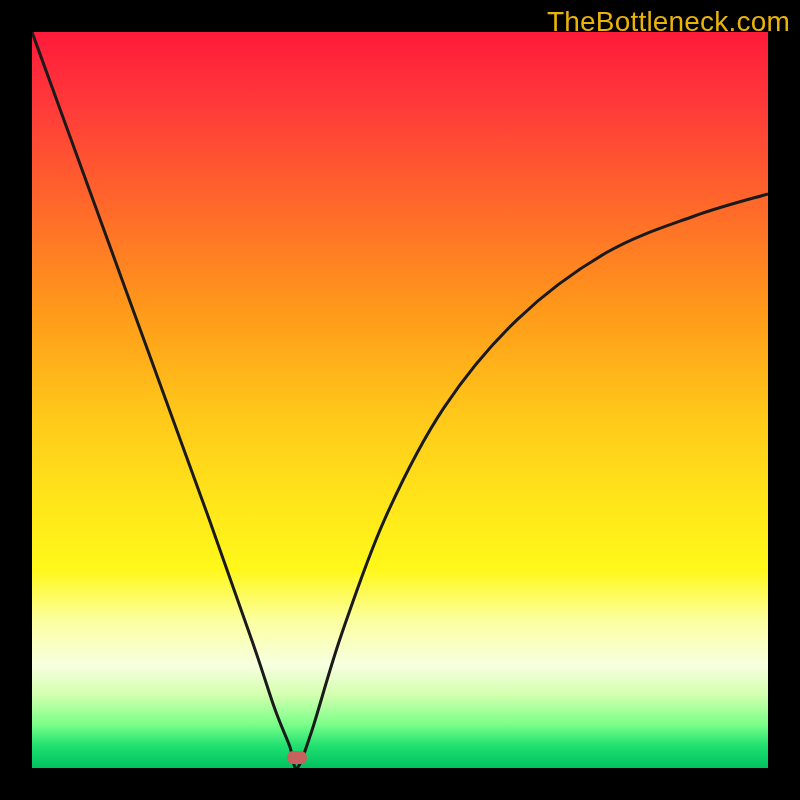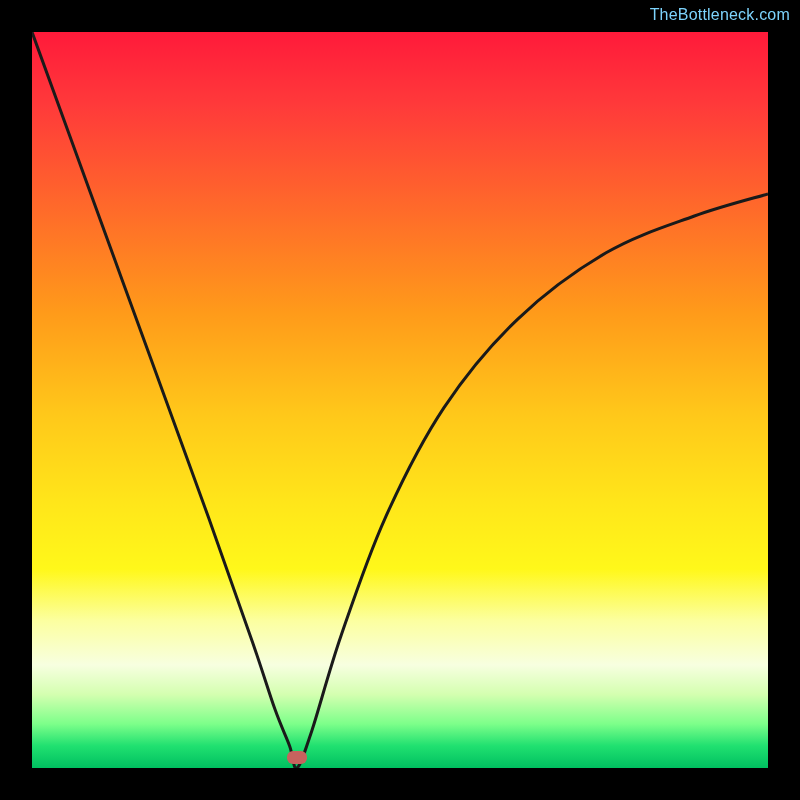--- a/index.html
+++ b/index.html
@@ -38,22 +38,22 @@
       #d4ffb0 90%,
       #7dff8a 94%,
       #20e070 97%,
       #00c060 100%
     );
   }
   .watermark {
     position: absolute;
     top: 6px;
     right: 10px;
-    color: #7dd3fc;
-    font-size: 16px;
+    color: #eab308;
+    font-size: 28px;
     letter-spacing: 0.2px;
     font-weight: 400;
   }
   svg.curve {
     position: absolute;
     left: 0;
     top: 0;
     width: 736px;
     height: 736px;
   }

